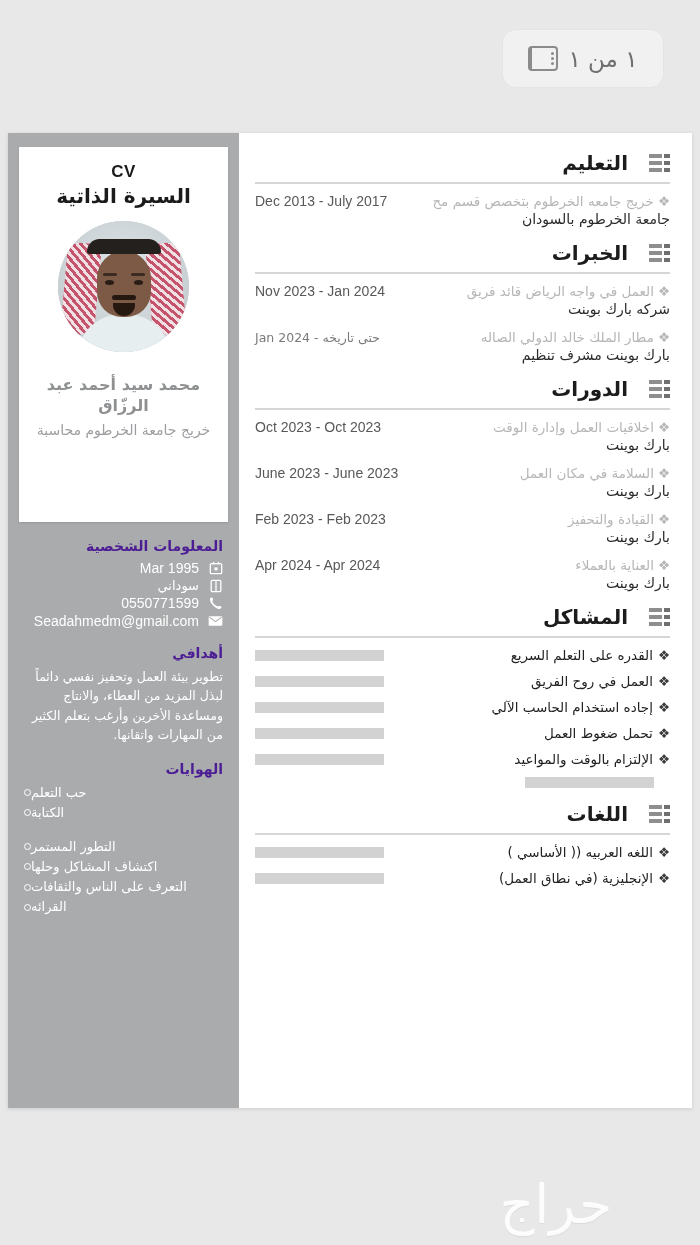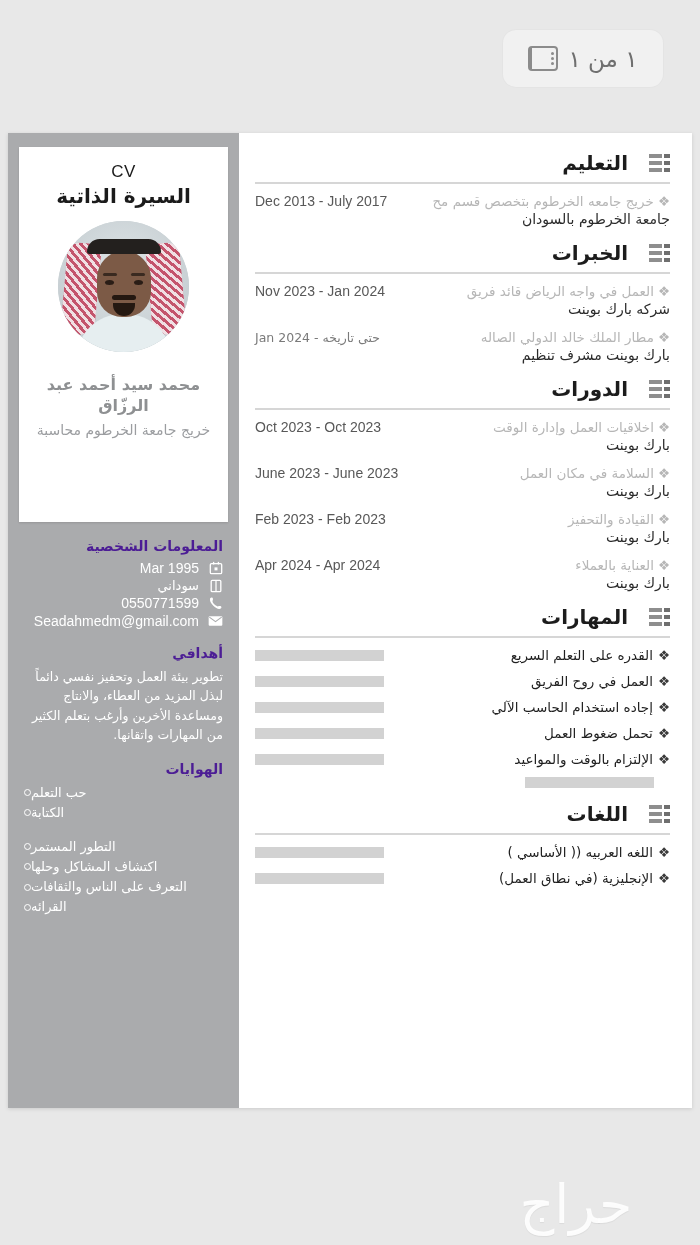--- a/index.html
+++ b/index.html
@@ -97,21 +97,21 @@
   .photo-card {
     margin: 14px 11px 0 11px;
     background: #ffffff;
     height: 375px;
     box-sizing: border-box;
     padding-top: 16px;
     box-shadow: 0 1px 2px rgba(0,0,0,0.12);
   }
   .cv-title-en {
     font-size: 17px;
-    font-weight: normal;
+    font-weight: bold;
     color: #1b1b1b;
     letter-spacing: 0.5px;
     line-height: 1.1;
     font-family: "Liberation Sans", sans-serif;
   }
   .cv-title-ar {
     font-size: 20px;
     font-weight: bold;
     color: #1b1b1b;
     margin-top: 2px;
@@ -376,21 +376,21 @@
     height: 100%;
     background: #a9a9a9;
   }
 
   .sec-block { margin-top: 14px; }
   .sec-block.first { margin-top: 0; }
 
   
   .watermark {
     position: absolute;
-    left: 466px;
+    left: 446px;
     top: 1172px;
     width: 220px;
     height: 66px;
     font-size: 54px;
     color: rgba(255,255,255,0.92);
     font-family: "DejaVu Sans", sans-serif;
     text-align: center;
     line-height: 66px;
     direction: rtl;
     text-shadow: 0 1px 1px rgba(0,0,0,0.06);
@@ -521,21 +521,21 @@
     <div class="sec-block">
       <div class="sec-head">
         <span class="list-icon">
           <i class="sq"></i>
             <i></i>
             <i class="sq"></i>
             <i></i>
             <i class="sq"></i>
             <i></i>
         </span>
-        <span class="sec-title">المهارات</span>
+        <span class="sec-title">المشاكل</span>
       </div>
       <div class="sec-rule"></div>
 
       <div class="bar-row">
         <span class="bar-label"><span class="diamond">❖</span><span>القدره على التعلم السريع</span></span>
         <span class="bar-track"><span class="bar-fill" style="width: 85%;"></span></span>
       </div>
       <div class="bar-row">
         <span class="bar-label"><span class="diamond">❖</span><span>العمل في روح الفريق</span></span>
         <span class="bar-track"><span class="bar-fill" style="width: 100%;"></span></span>

